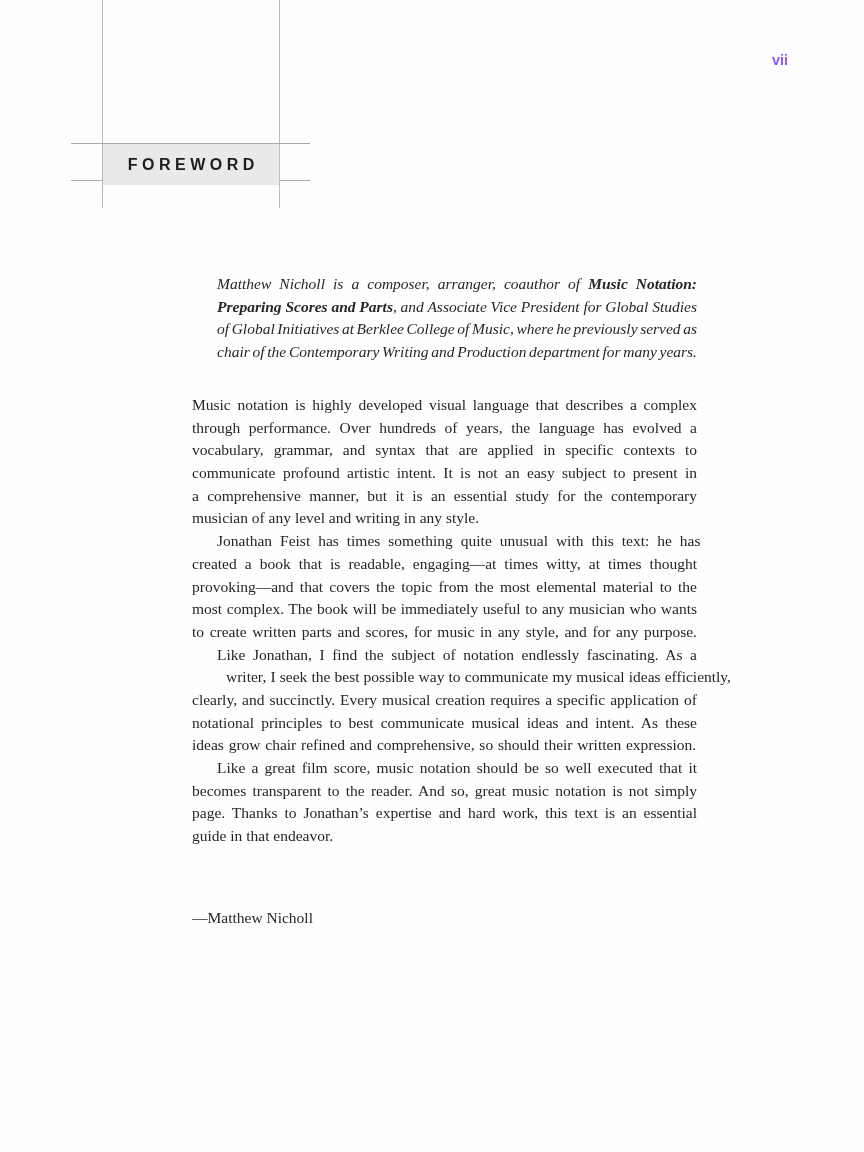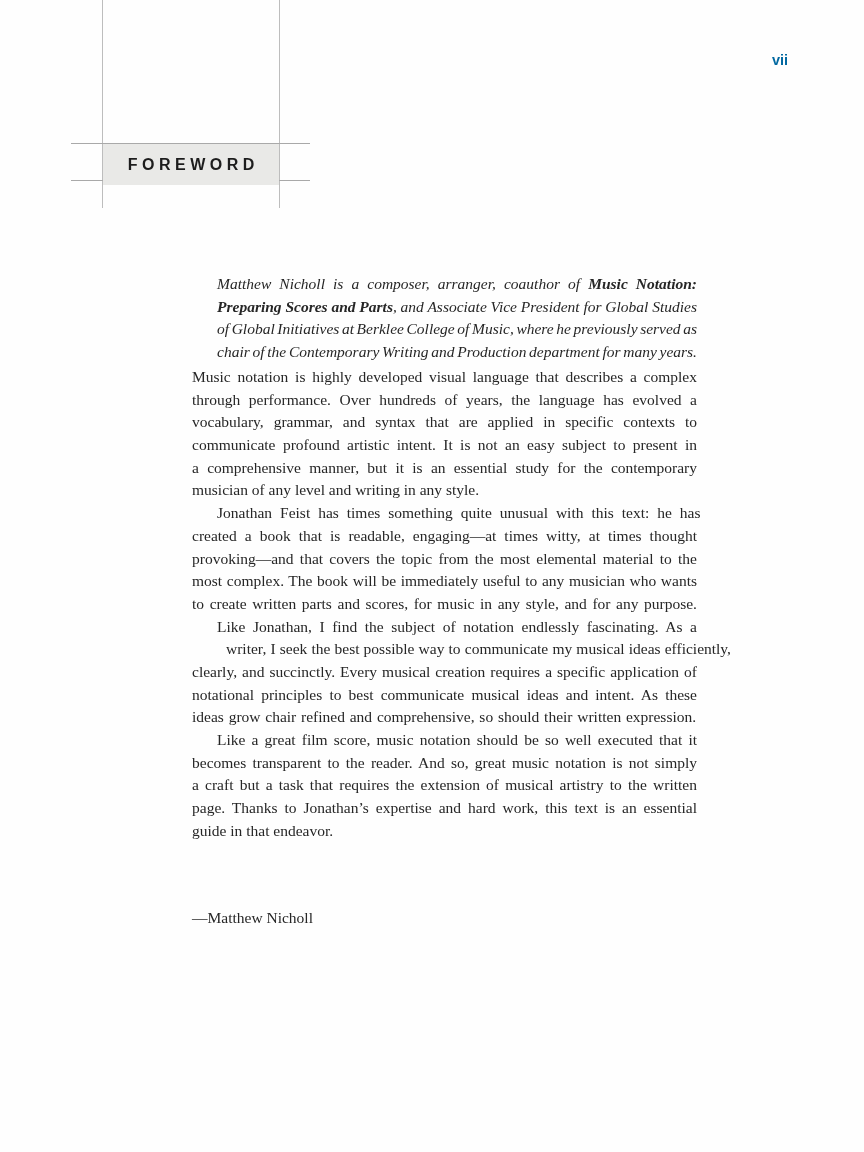--- a/index.html
+++ b/index.html
@@ -20,25 +20,25 @@
     display:flex;align-items:center;justify-content:center;
   }
   .chapter-title{
     font-family:"Liberation Sans","DejaVu Sans",sans-serif;font-weight:700;
     font-size:16px;letter-spacing:4.5px;text-indent:4.5px;color:#1d1d1d;
   }
   
   .folio{
     position:absolute;left:772px;top:52px;
     font-family:"Liberation Sans","DejaVu Sans",sans-serif;font-weight:700;
-    font-size:14.5px;color:#0369a1;
+    font-size:14.5px;color:#8b5cf6;
   }
   
   .intro{position:absolute;left:217px;top:273px;width:480px;font-style:italic;font-size:15.5px;}
-  .bodytext{position:absolute;left:192px;top:366px;width:505px;font-size:15.5px;}
+  .bodytext{position:absolute;left:192px;top:394px;width:505px;font-size:15.5px;}
   .signature{position:absolute;left:192px;top:907px;font-size:15.5px;line-height:22.7px;}
   .tline{line-height:22.7px;height:22.7px;white-space:nowrap;}
   .intro .tline{line-height:22.5px;height:22.5px;}
   .tline.indent{padding-left:25px;}
   .ltxt .b{font-weight:700;}
 </style>
 </head>
 <body>
 
 <div class="page">
@@ -73,20 +73,19 @@
       <div class="tline"><span class="ltxt" style="word-spacing: 2.35653px;"><span>provoking—and that covers the topic from the most elemental material to the</span></span></div>
       <div class="tline"><span class="ltxt" style="word-spacing: 0.744792px;"><span>most complex. The book will be immediately useful to any musician who wants</span></span></div>
       <div class="tline"><span class="ltxt" style="word-spacing: 1.72991px;"><span>to create written parts and scores, for music in any style, and for any purpose.</span></span></div>
       <div class="tline indent"><span class="ltxt" style="word-spacing: 3.68182px;"><span>Like Jonathan, I find the subject of notation endlessly fascinating. As a</span></span></div>
       <div class="tline"><span class="ltxt" style="word-spacing: 0.27474px; margin-left: 34px;"><span>writer, I seek the best possible way to communicate my musical ideas efficiently,</span></span></div>
       <div class="tline"><span class="ltxt" style="word-spacing: 1.12187px;"><span>clearly, and succinctly. Every musical creation requires a specific application of</span></span></div>
       <div class="tline"><span class="ltxt" style="word-spacing: 3.27813px;"><span>notational principles to best communicate musical ideas and intent. As these</span></span></div>
       <div class="tline"><span class="ltxt" style="word-spacing: 0.9125px;"><span>ideas grow chair refined and comprehensive, so should their written expression.</span></span></div>
       <div class="tline indent"><span class="ltxt" style="word-spacing: 2.28966px;"><span>Like a great film score, music notation should be so well executed that it</span></span></div>
       <div class="tline"><span class="ltxt" style="word-spacing: 2.33724px;"><span>becomes transparent to the reader. And so, great music notation is not simply</span></span></div>
-      <div class="tline"><span class="ltxt" style="word-spacing: 2.31362px;"><span>a craft but a task that requires the extension of musical artistry to the written</span></span></div>
       <div class="tline"><span class="ltxt" style="word-spacing: 3.07812px;"><span>page. Thanks to Jonathan’s expertise and hard work, this text is an essential</span></span></div>
       <div class="tline"><span class="ltxt"><span>guide in that endeavor.</span></span></div>
     </div>
 
   <div class="signature">—Matthew Nicholl</div>
 
 </div>
 
 </body></html>

